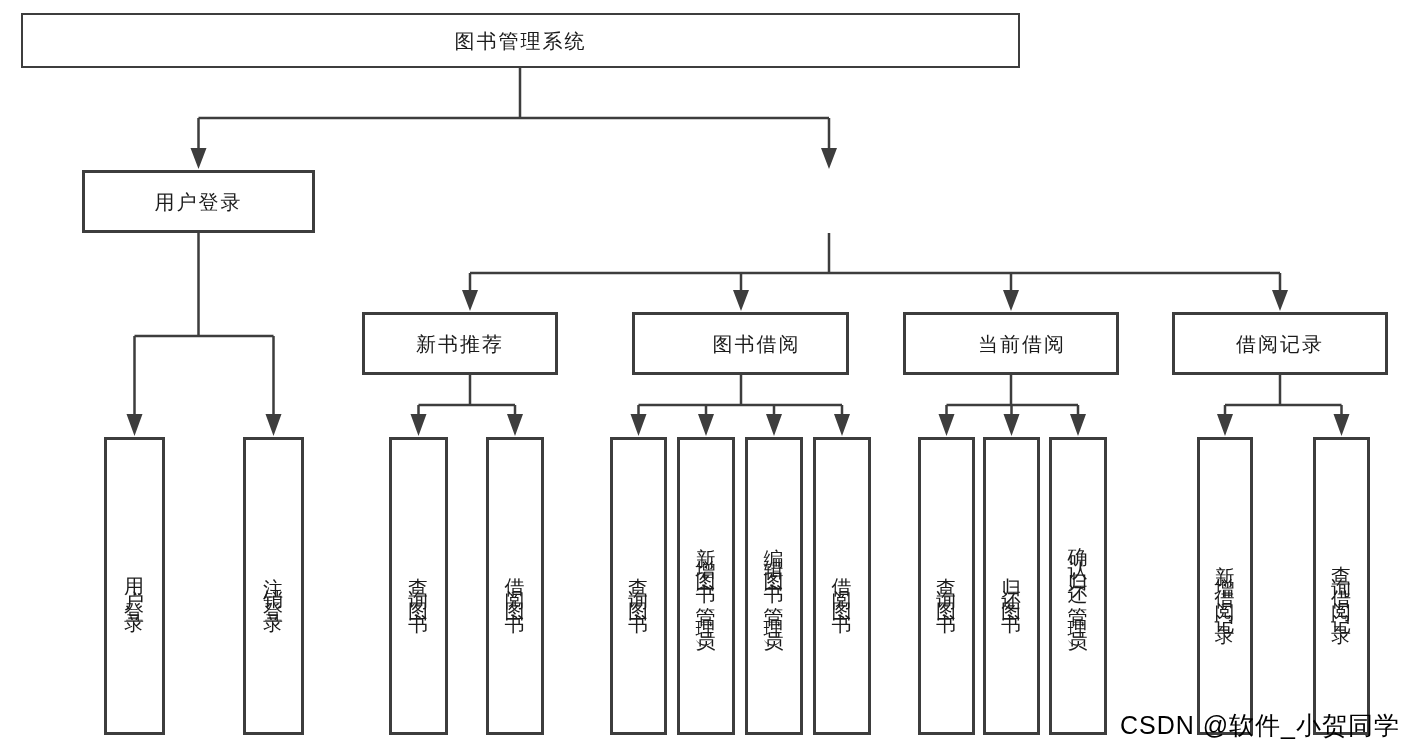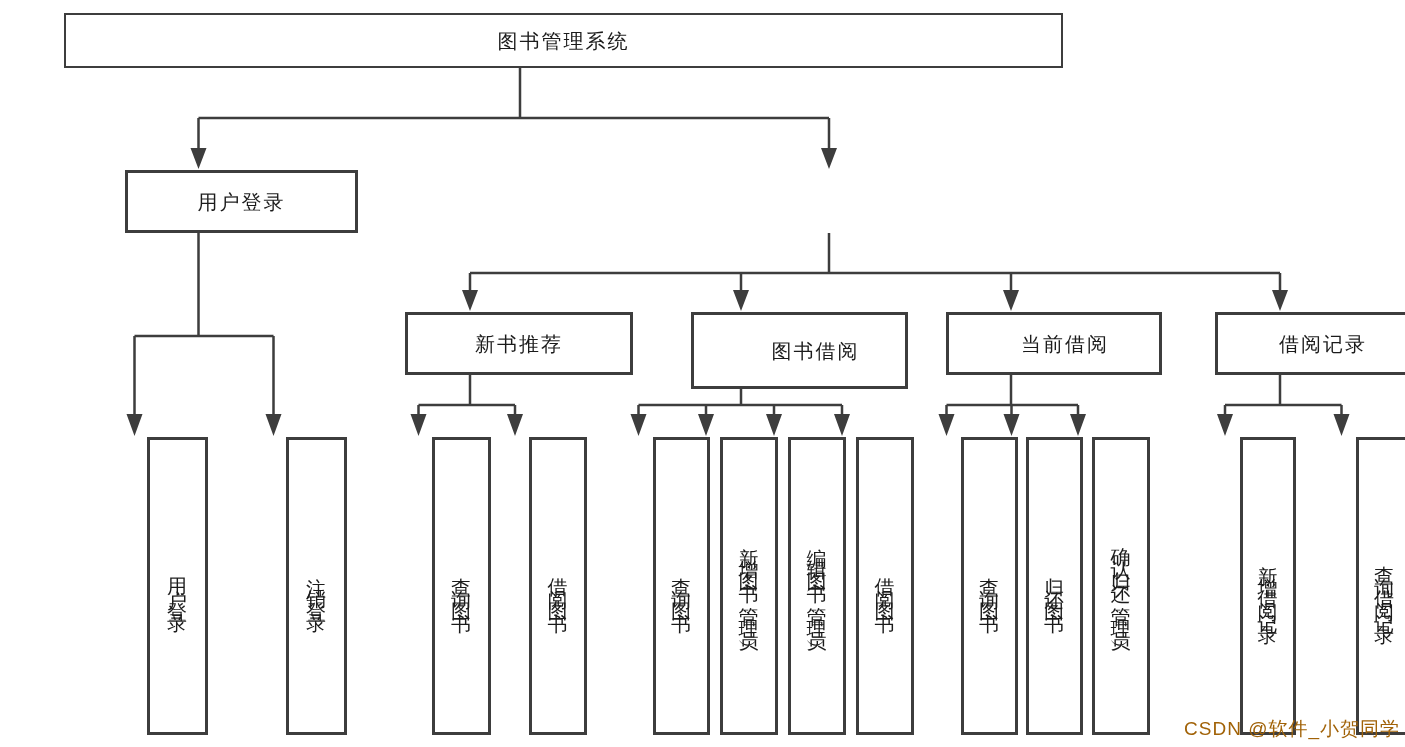--- a/index.html
+++ b/index.html
@@ -6,32 +6,31 @@
   .stage{
     position:relative;width:1405px;height:747px;background:#ffffff;overflow:hidden;
     font-family:"Liberation Sans","DejaVu Sans",sans-serif;
   }
   .wires{position:absolute;left:0;top:0;width:1405px;height:747px;}
   .box{
     position:absolute;box-sizing:border-box;background:#ffffff;
     border:3px solid #3d3d3d;color:#1b1b1b;
     display:flex;align-items:center;justify-content:center;
     text-align:center;
-    margin-left:43px;
   }
   .box-root{border-width:2.5px;}
   .box-h{font-size:20px;letter-spacing:2px;line-height:1.2;}
   .box-v{
     writing-mode:vertical-rl;
     font-size:20px;letter-spacing:12px;line-height:1;
     padding:2px 0;
   }
   .watermark{
     position:absolute;right:5px;bottom:5px;z-index:6;
-    font-size:19px;color:#a16207;letter-spacing:1px;white-space:nowrap;
+    font-size:25px;color:#000000;letter-spacing:1px;white-space:nowrap;
   }
 </style>
 </head>
 <body>
 
 <div class="stage">
 
   <svg class="wires" width="1405" height="747" viewBox="0 0 1405 747" fill="none" stroke="#3d3d3d" stroke-width="2.5">
 
     <path d="M520 68 V118 M198.5 118 H829 M198.5 118 V150 M829 118 V150"></path>
@@ -53,22 +52,22 @@
     <path stroke="none" fill="#3d3d3d" d="M938.5 414 L954.5 414 L946.5 436 Z M1003.5 414 L1019.5 414 L1011.5 436 Z M1070 414 L1086 414 L1078 436 Z"></path>
 
     <path d="M1280 375 V405 M1225 405 H1341.5 M1225 405 V416 M1341.5 405 V416"></path>
     <path stroke="none" fill="#3d3d3d" d="M1217 414 L1233 414 L1225 436 Z M1333.5 414 L1349.5 414 L1341.5 436 Z"></path>
   </svg>
 
   <div class="box box-h box-root" style="left:21px;top:13px;width:999px;height:55px;">图书管理系统</div>
 
   <div class="box box-h" style="left:82px;top:170px;width:233px;height:63px;">用户登录</div>
 
-  <div class="box box-h" style="left:362px;top:312px;width:228px;height:63px;">新书推荐</div>
-  <div class="box box-h" style="left:648px;top:312px;width:217px;height:77px;padding-left:32px;">图书借阅</div>
+  <div class="box box-h" style="left:362px;top:312px;width:196px;height:63px;">新书推荐</div>
+  <div class="box box-h" style="left:632px;top:312px;width:217px;height:63px;padding-left:32px;">图书借阅</div>
   <div class="box box-h" style="left:903px;top:312px;width:216px;height:63px;padding-left:22px;">当前借阅</div>
   <div class="box box-h" style="left:1172px;top:312px;width:216px;height:63px;">借阅记录</div>
 
   <div class="box box-v" style="left:104px;top:437px;width:61px;height:298px;">用户登录</div>
   <div class="box box-v" style="left:243px;top:437px;width:61px;height:298px;">注销登录</div>
 
   <div class="box box-v" style="left:389px;top:437px;width:59px;height:298px;">查询图书</div>
   <div class="box box-v" style="left:486px;top:437px;width:58px;height:298px;">借阅图书</div>
 
   <div class="box box-v" style="left:610px;top:437px;width:57px;height:298px;">查询图书</div>

